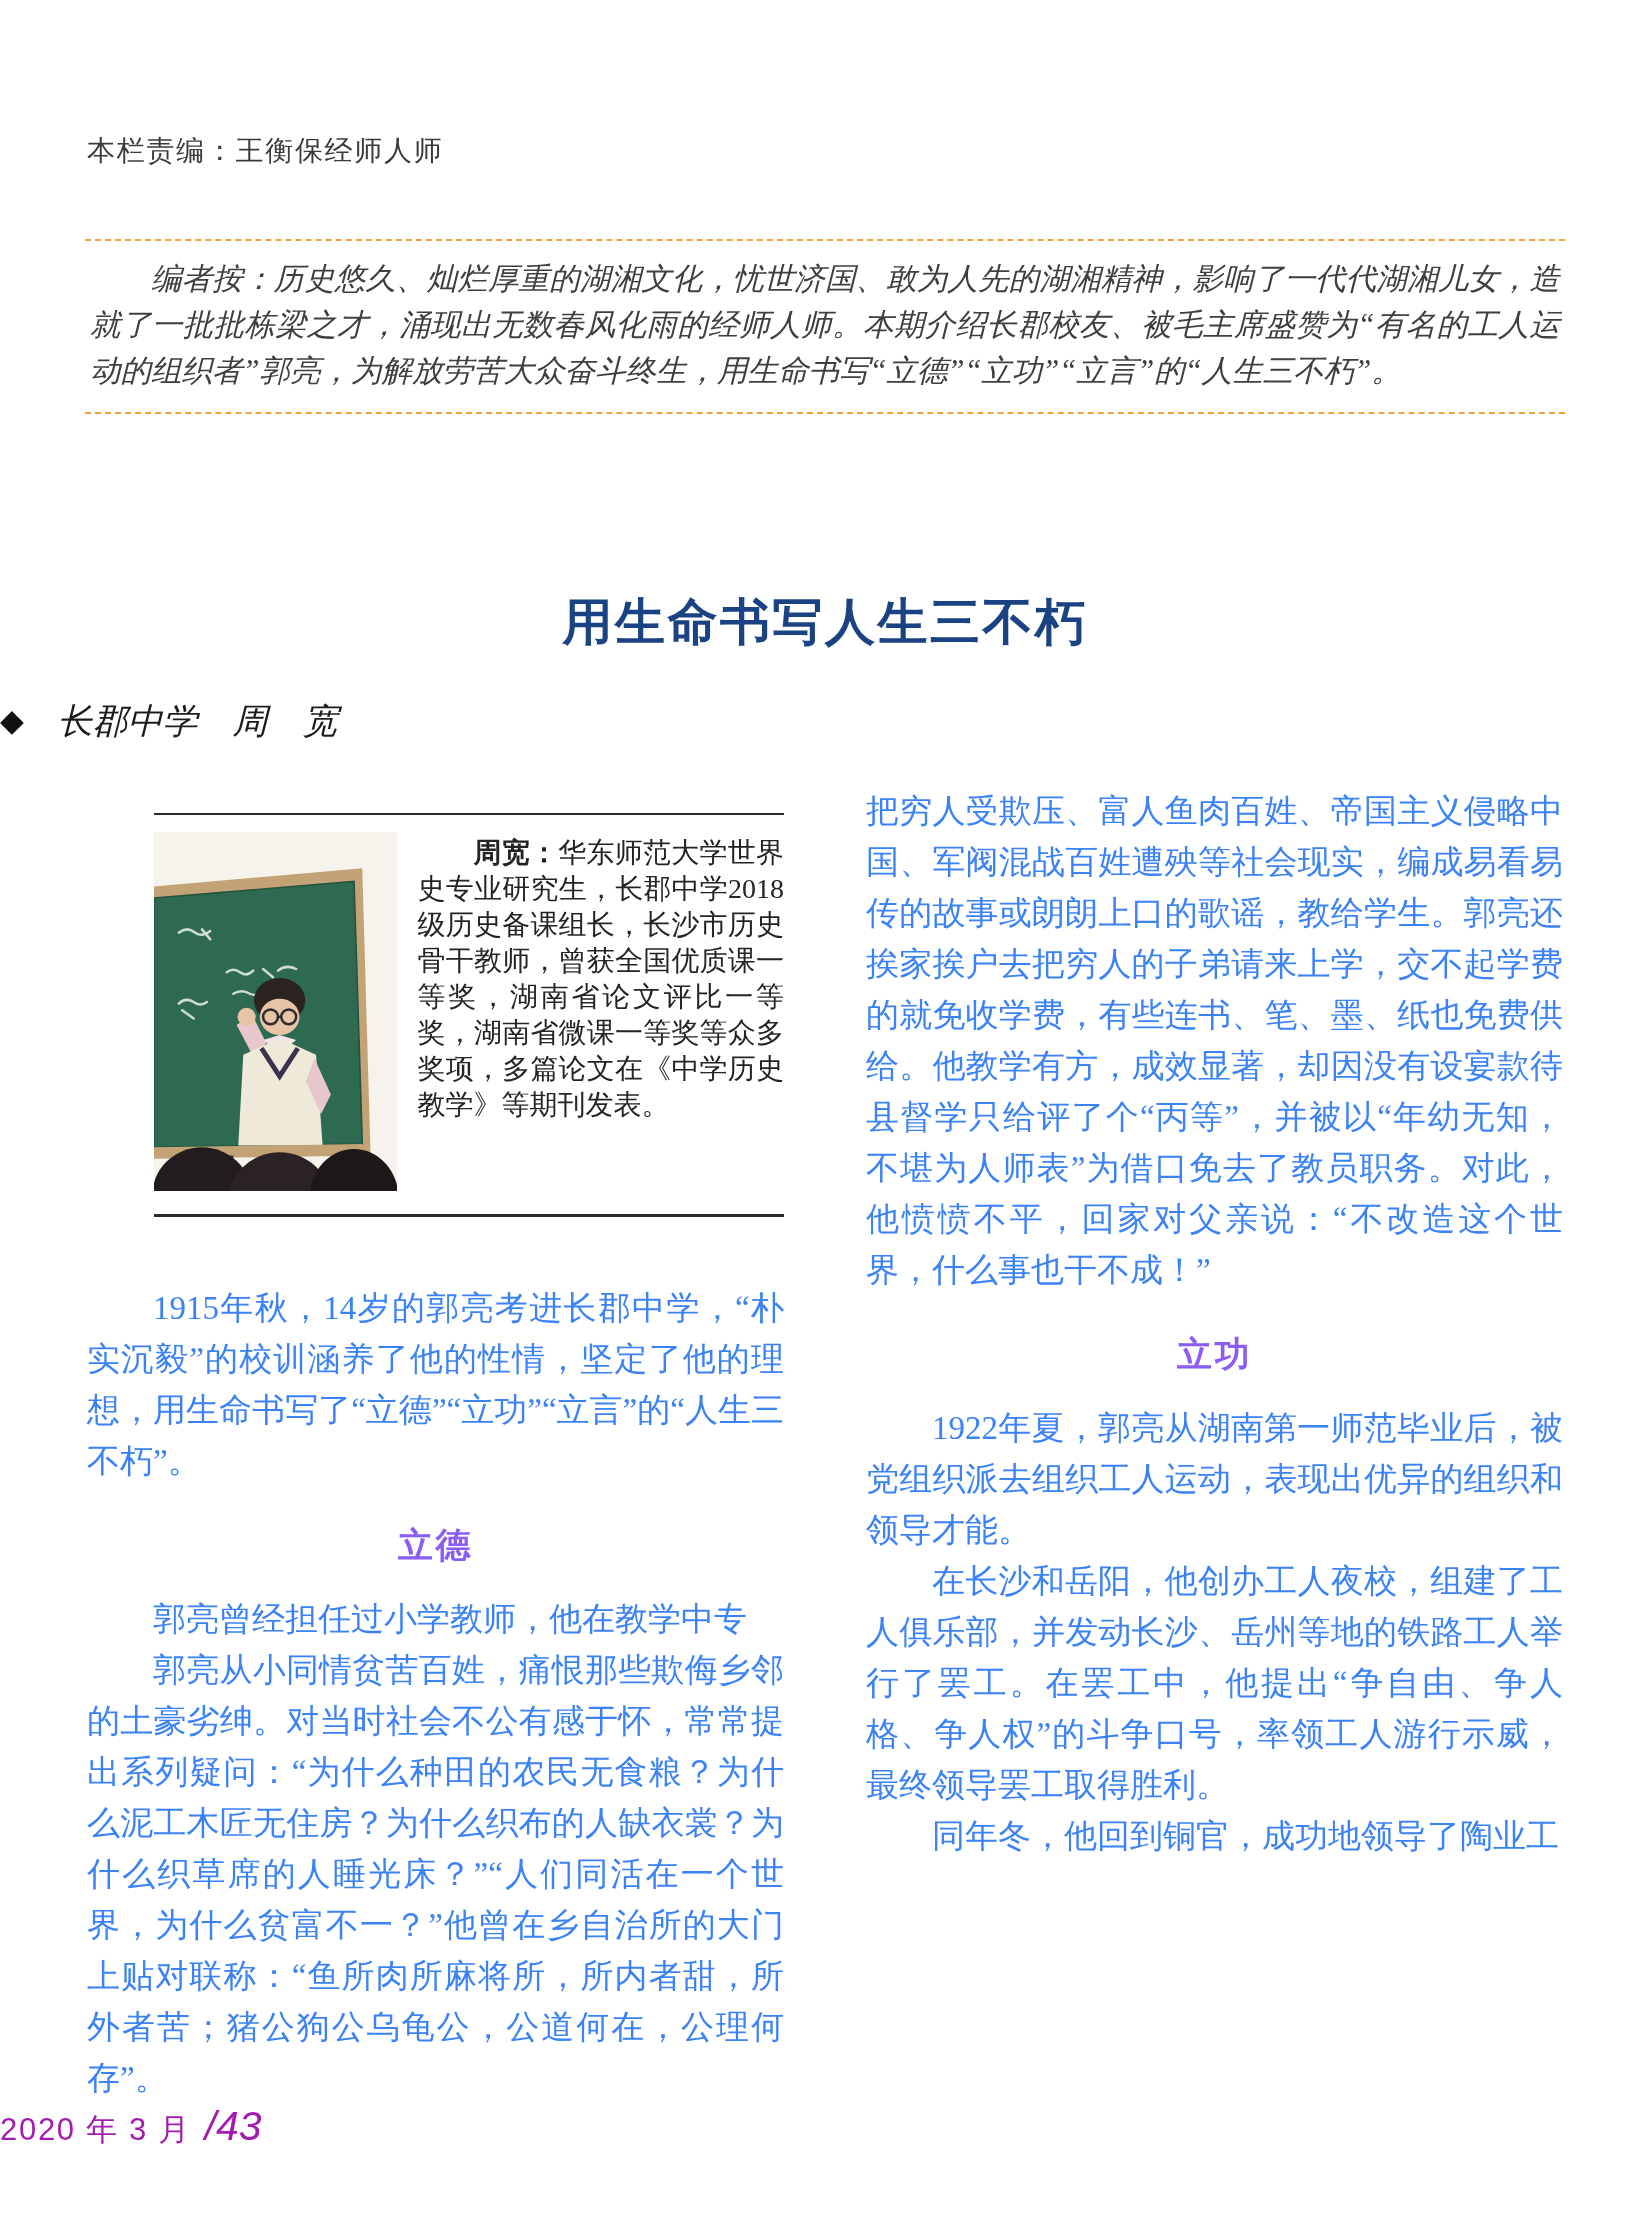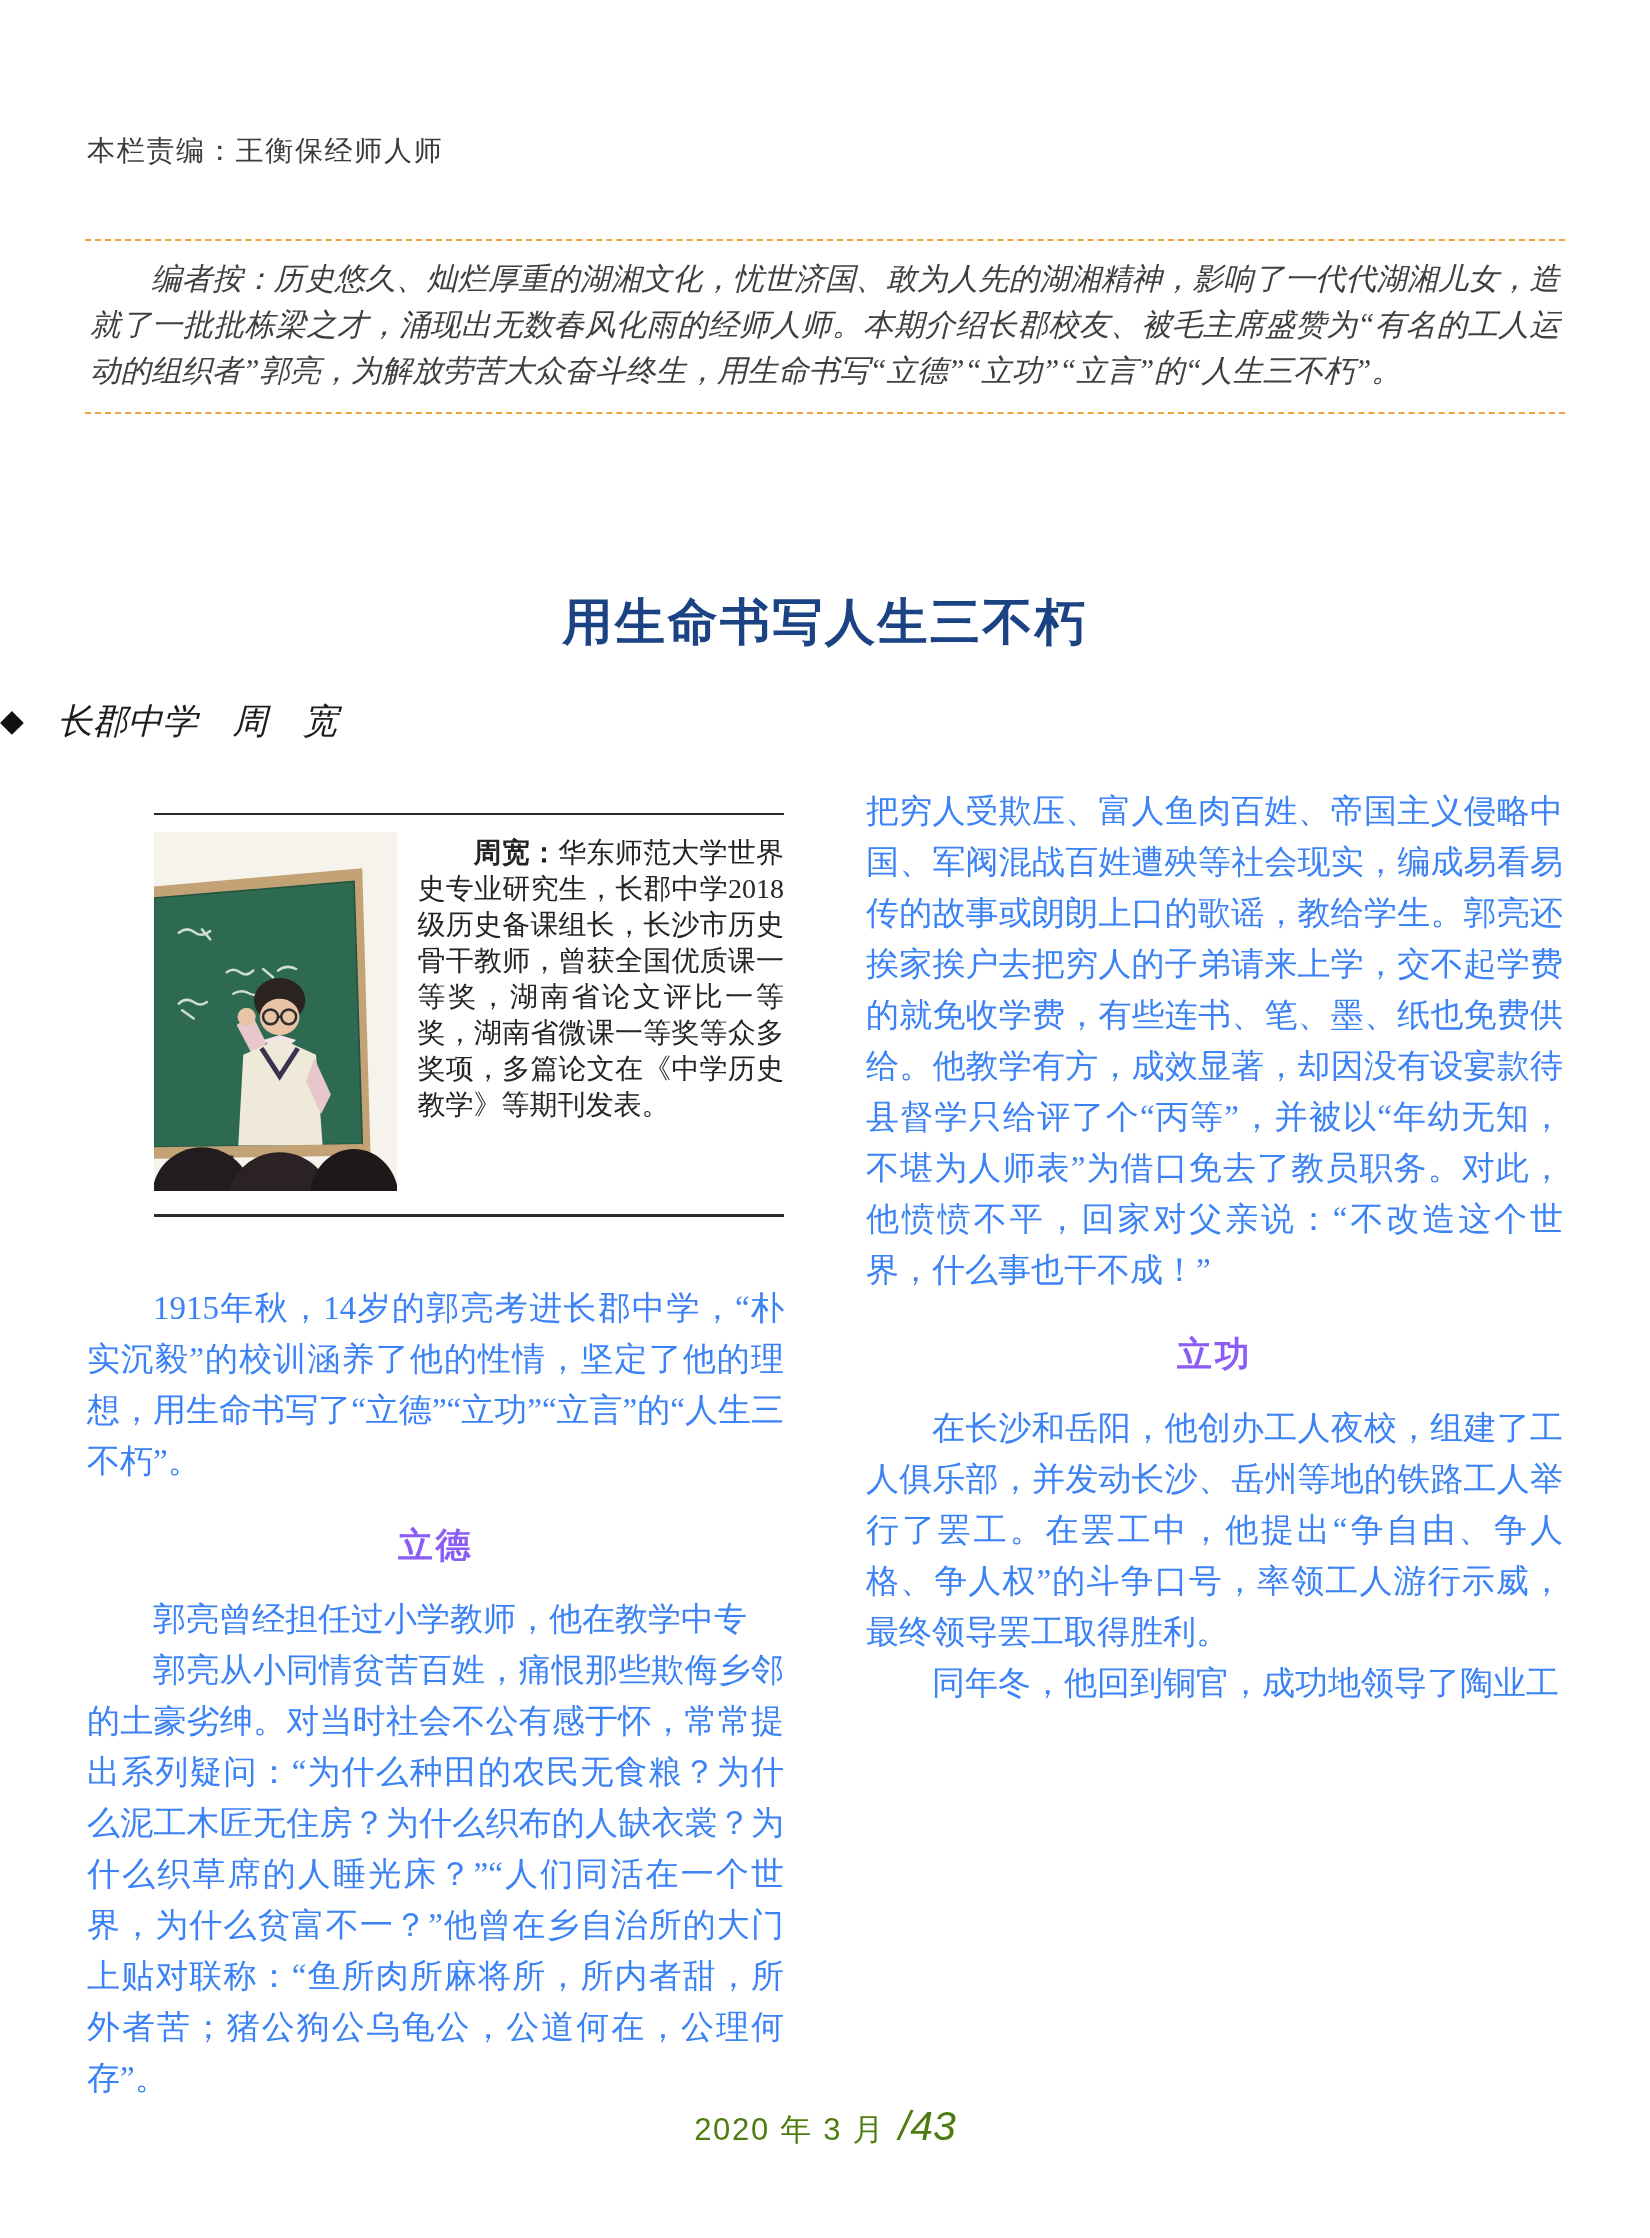--- a/index.html
+++ b/index.html
@@ -91,23 +91,22 @@
     text-align:justify; color:#242424;
   }
   .bio p { margin:0; text-indent:2em; }
   .bio .lead { font-weight:bold; }
 
   .body-start { margin-top:66px; }
 
   
   .footer {
     position:absolute; left:0; right:0; top:2103px;
-    text-align:center;
     font-family:"Liberation Sans", sans-serif;
-    font-size:31px; color:#4d7c0f; letter-spacing:1.7px;
+    font-size:31px; color:#a21caf; letter-spacing:1.7px;
   }
   .footer .pageno {
     font-size:41px; font-style:italic; margin-left:3.3px; letter-spacing:0;
   }
 </style>
 </head>
 <body>
 
 <div class="page">
 
@@ -188,20 +187,21 @@
 
     <p class="para body-start">1915年秋，14岁的郭亮考进长郡中学，“朴实沉毅”的校训涵养了他的性情，坚定了他的理想，用生命书写了“立德”“立功”“立言”的“人生三不朽”。</p>
     <h2 class="sec-heading">立德</h2>
     <p class="para">郭亮曾经担任过小学教师，他在教学中专</p>
     <p class="para">郭亮从小同情贫苦百姓，痛恨那些欺侮乡邻的土豪劣绅。对当时社会不公有感于怀，常常提出系列疑问：“为什么种田的农民无食粮？为什么泥工木匠无住房？为什么织布的人缺衣裳？为什么织草席的人睡光床？”“人们同活在一个世界，为什么贫富不一？”他曾在乡自治所的大门上贴对联称：“鱼所肉所麻将所，所内者甜，所外者苦；猪公狗公乌龟公，公道何在，公理何存”。</p>
   </div>
 
   <div class="col-right">
     <p class="para noindent">把穷人受欺压、富人鱼肉百姓、帝国主义侵略中国、军阀混战百姓遭殃等社会现实，编成易看易传的故事或朗朗上口的歌谣，教给学生。郭亮还挨家挨户去把穷人的子弟请来上学，交不起学费的就免收学费，有些连书、笔、墨、纸也免费供给。他教学有方，成效显著，却因没有设宴款待县督学只给评了个“丙等”，并被以“年幼无知，不堪为人师表”为借口免去了教员职务。对此，他愤愤不平，回家对父亲说：“不改造这个世界，什么事也干不成！”</p>
     <h2 class="sec-heading">立功</h2>
+    <p class="para">1922年夏，郭亮从湖南第一师范毕业后，被党组织派去组织工人运动，表现出优异的组织和领导才能。</p>
     <p class="para">在长沙和岳阳，他创办工人夜校，组建了工人俱乐部，并发动长沙、岳州等地的铁路工人举行了罢工。在罢工中，他提出“争自由、争人格、争人权”的斗争口号，率领工人游行示威，最终领导罢工取得胜利。</p>
     <p class="para">同年冬，他回到铜官，成功地领导了陶业工</p>
   </div>
 
   <div class="footer">
     <span>2020 年 3 月</span>
     <span class="pageno">/43</span>
   </div>
 
 </div>

